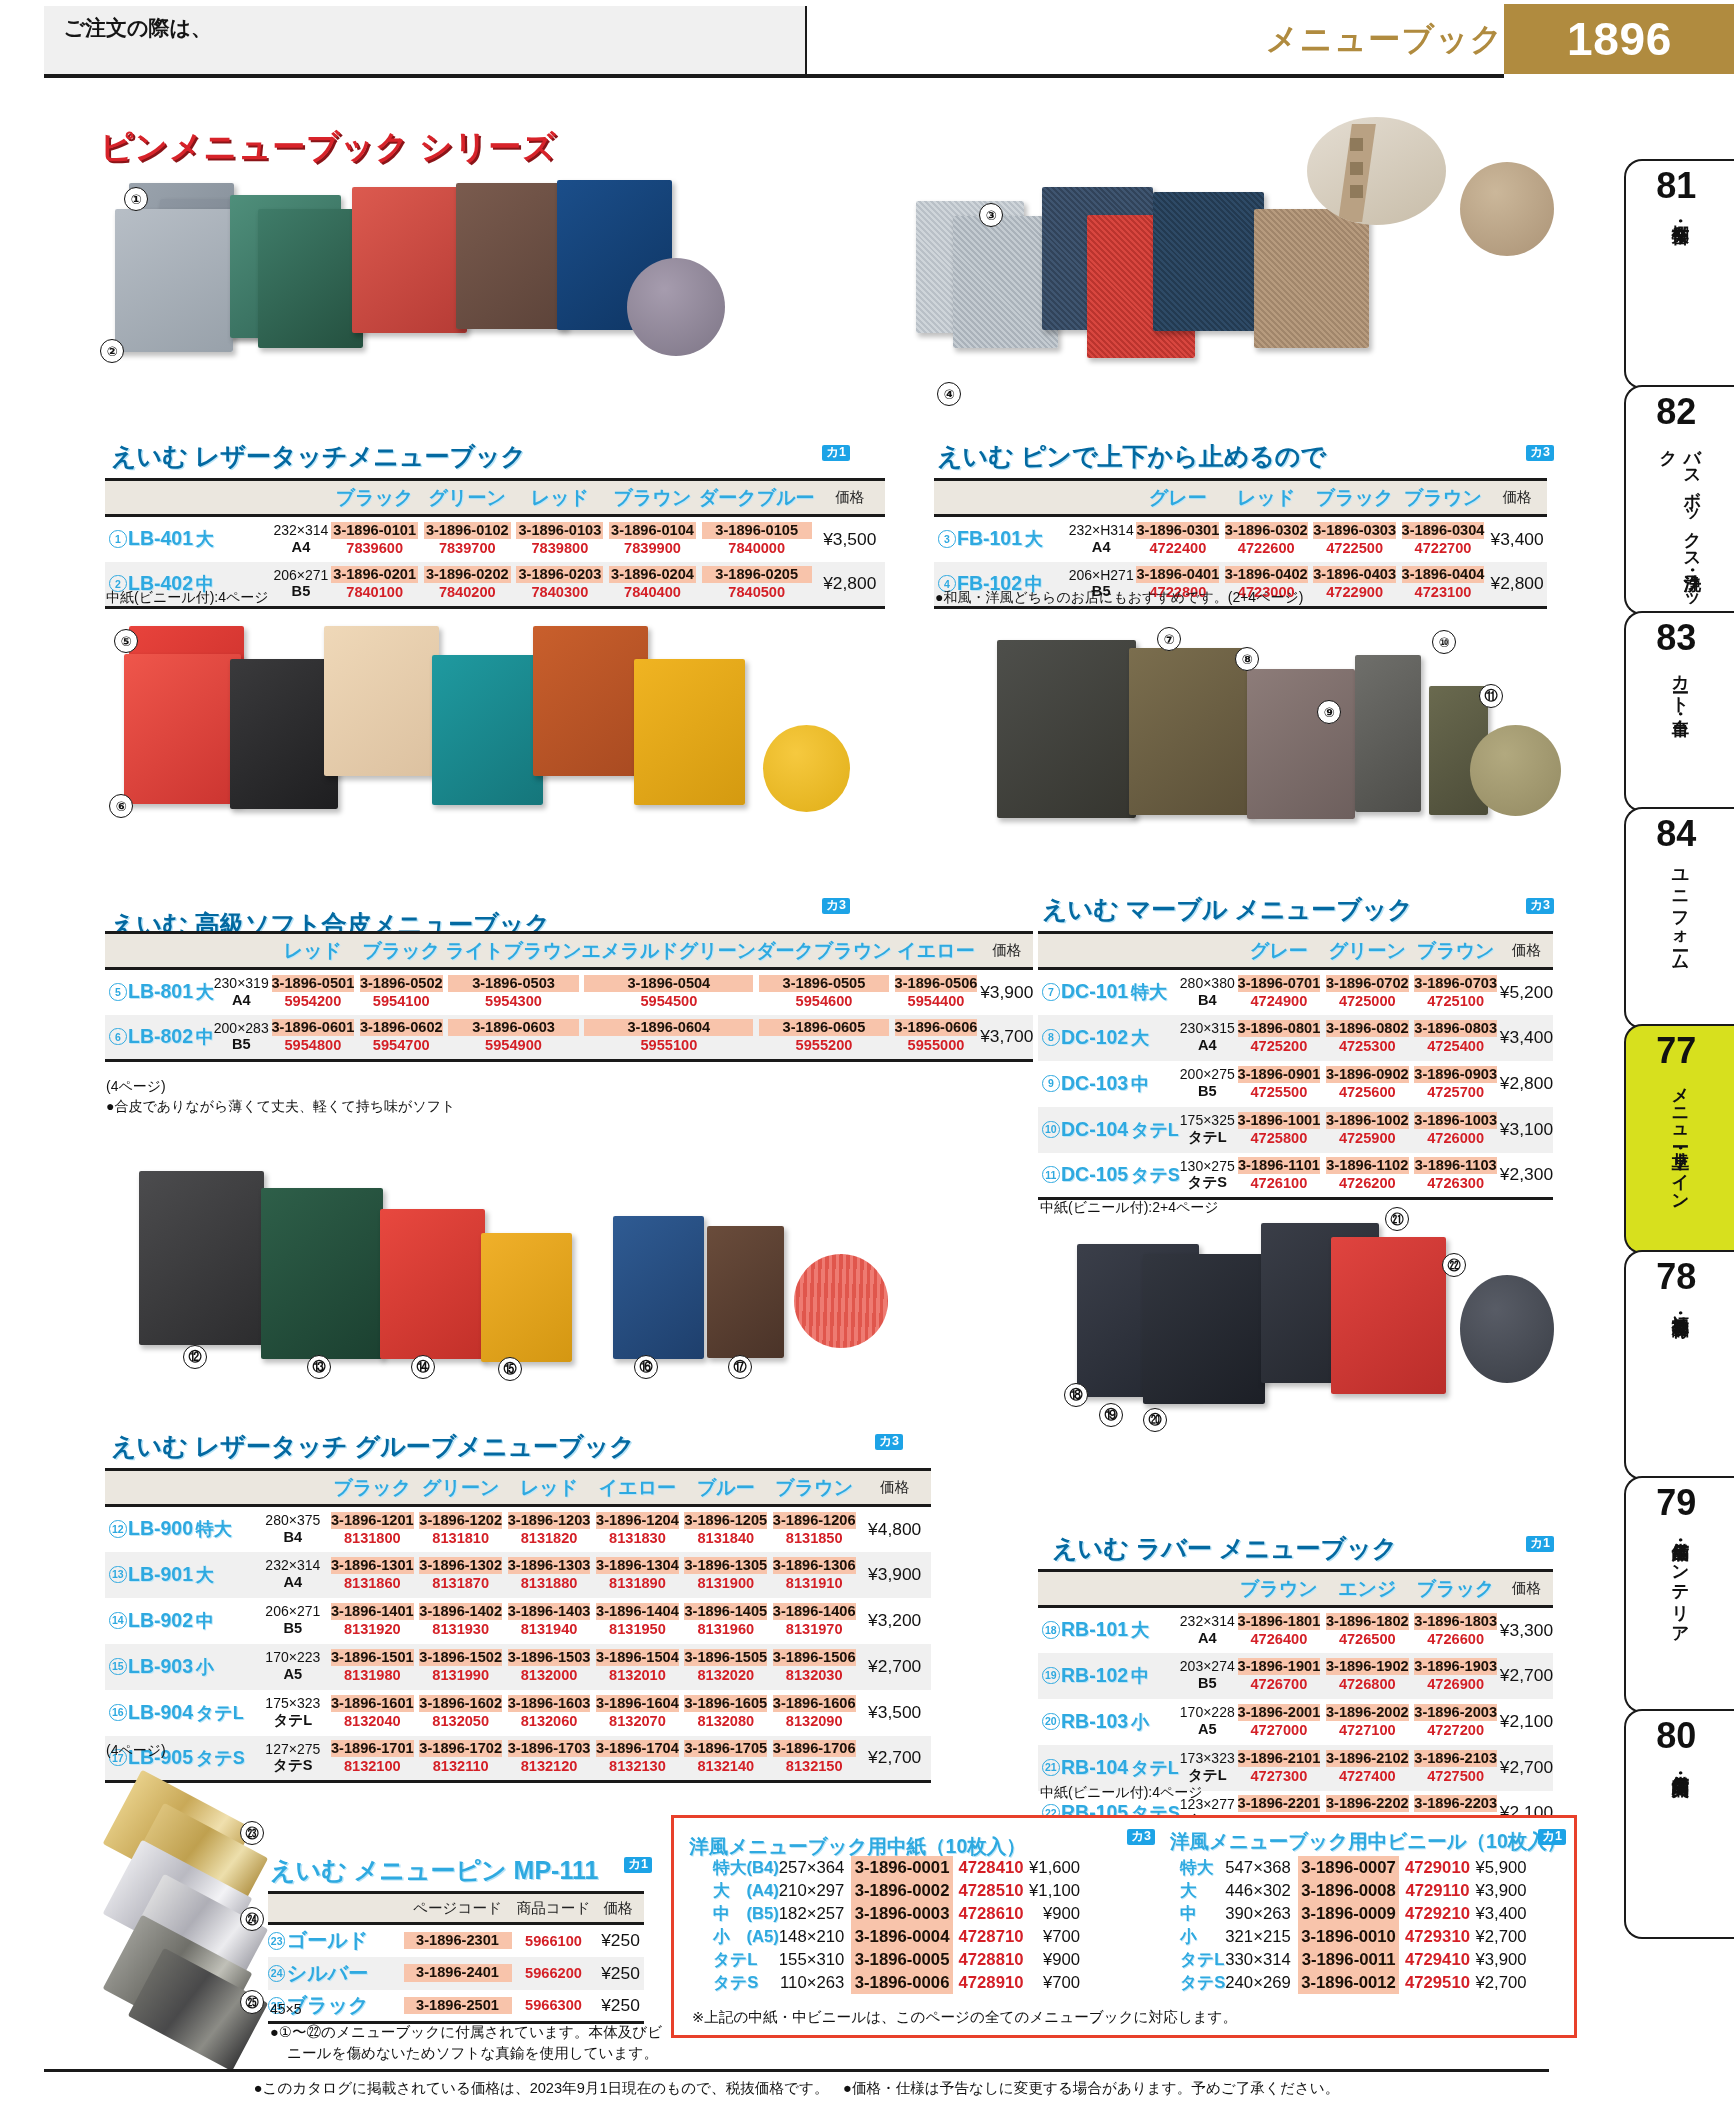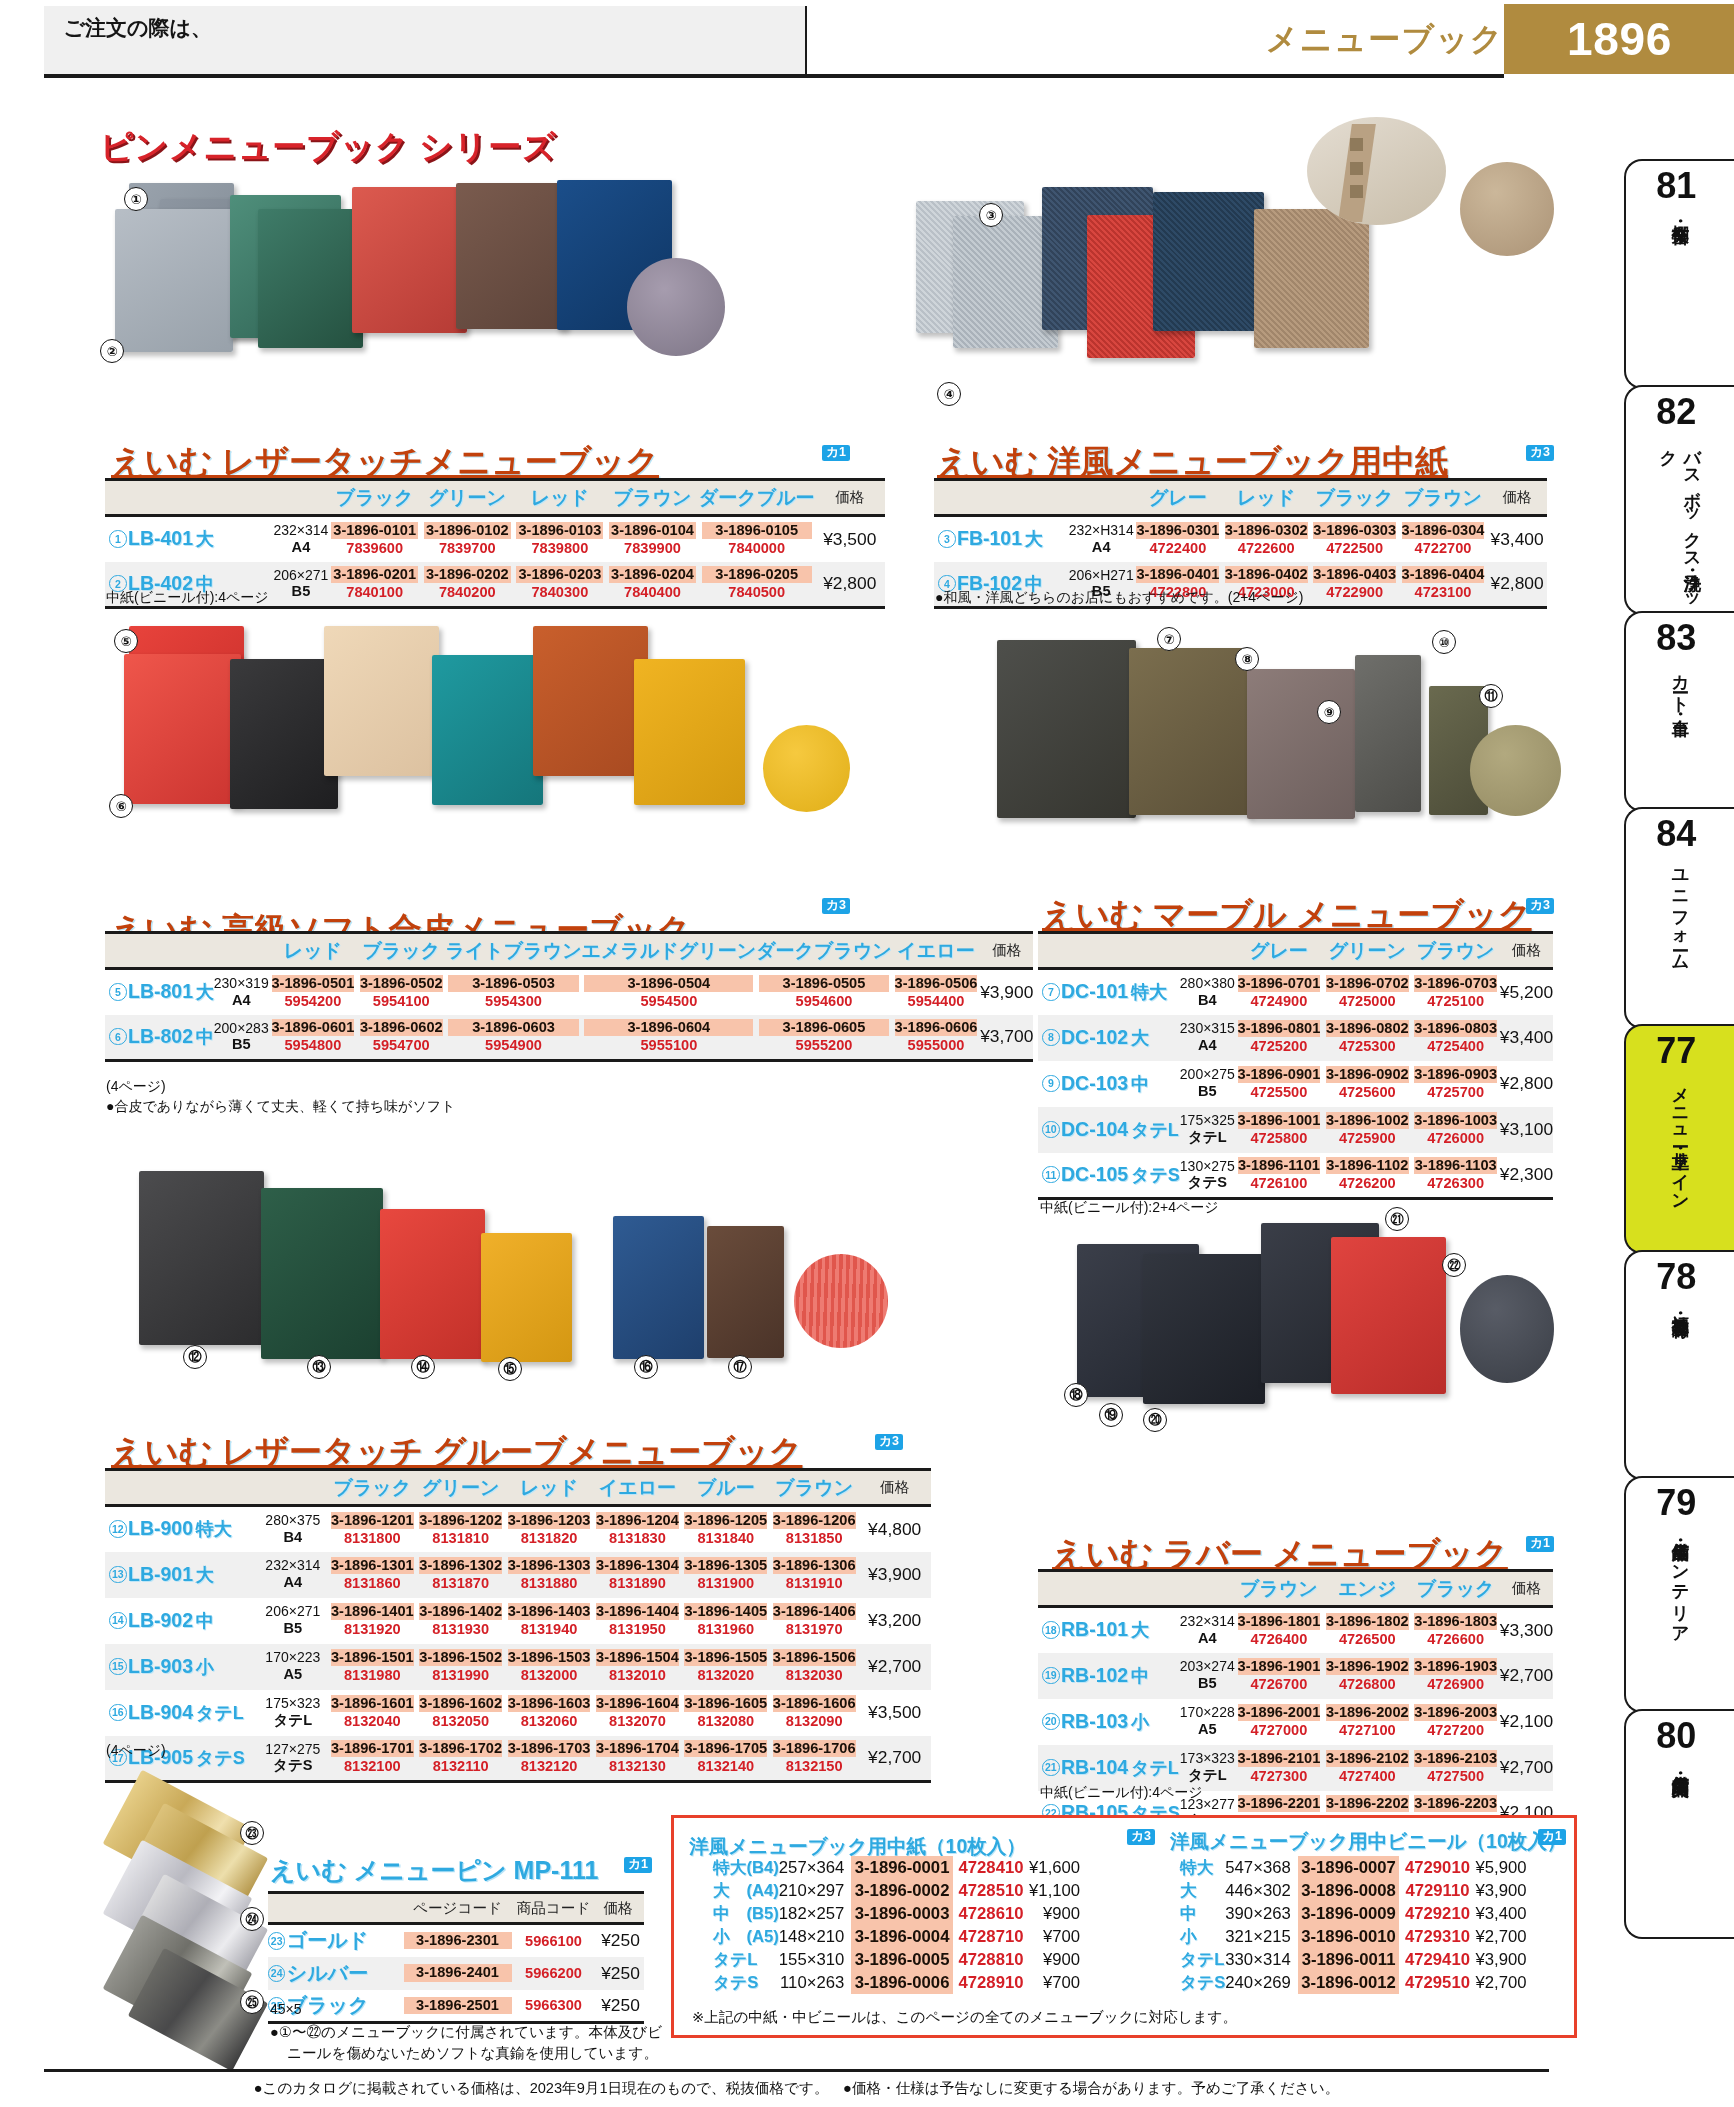--- a/index.html
+++ b/index.html
@@ -55,22 +55,22 @@
   .callout {
     position: absolute; width: 24px; height: 24px; border-radius: 50%;
     border: 1.4px solid #111; background: #fff; color: #111;
     font-size: 13.2px; font-weight: 700;
     display: flex; align-items: center; justify-content: center;
     z-index: 30;
   }
 
   
   .prod-name {
-    position: absolute; font-size: 33px; font-weight: 700; color: #c2410c;
-    text-shadow: 1.4px 1.4px 0 #b9e4f7; letter-spacing: 0px; white-space: nowrap; text-decoration: underline;
+    position: absolute; font-size: 25px; font-weight: 700; color: #0369a1;
+    text-shadow: 1.4px 1.4px 0 #b9e4f7; letter-spacing: 0px; white-space: nowrap;
   }
   .badge {
     position: absolute; background: #1da3e6; color: #fff;
     font-size: 12.5px; font-weight: 700; padding: 1.4px 4.2px 2.1px 4.2px; border-radius: 2.1px;
     line-height: 1;
   }
 
   table.ptab { position: absolute; border-collapse: collapse; }
   table.ptab th, table.ptab td { padding: 0; }
   .thdr-row th { background: #ebe7df; height: 36px; vertical-align: middle; }
@@ -286,21 +286,21 @@
             <span class="cellcode">7840500</span>
           </td>
           <td class="tborder-bot">
             <div class="price">¥2,800</div>
           </td>
         </tr>
       </tbody>
     </table>
   <div class="tfoot-note" style="left:106px;top:589px;">中紙(ビニール付):4ページ</div>
 
-  <div class="prod-name" style="left:937px;top:440px;">えいむ 洋風メニューブック用中紙</div>
+  <div class="prod-name" style="left:937px;top:440px;">えいむ ピンで上下から止めるので</div>
   <div class="badge" style="left:1526px;top:445px;">カ3</div>
   <table class="ptab" id="tab-b2" style="left:934px;top:478px;width:613px;">
       <colgroup>
         <col style="width:202px">
         <col style="width:0px">
         <col style="width:84px">
         <col style="width:84px">
         <col style="width:84px">
         <col style="width:84px">
         <col style="width:77px">

